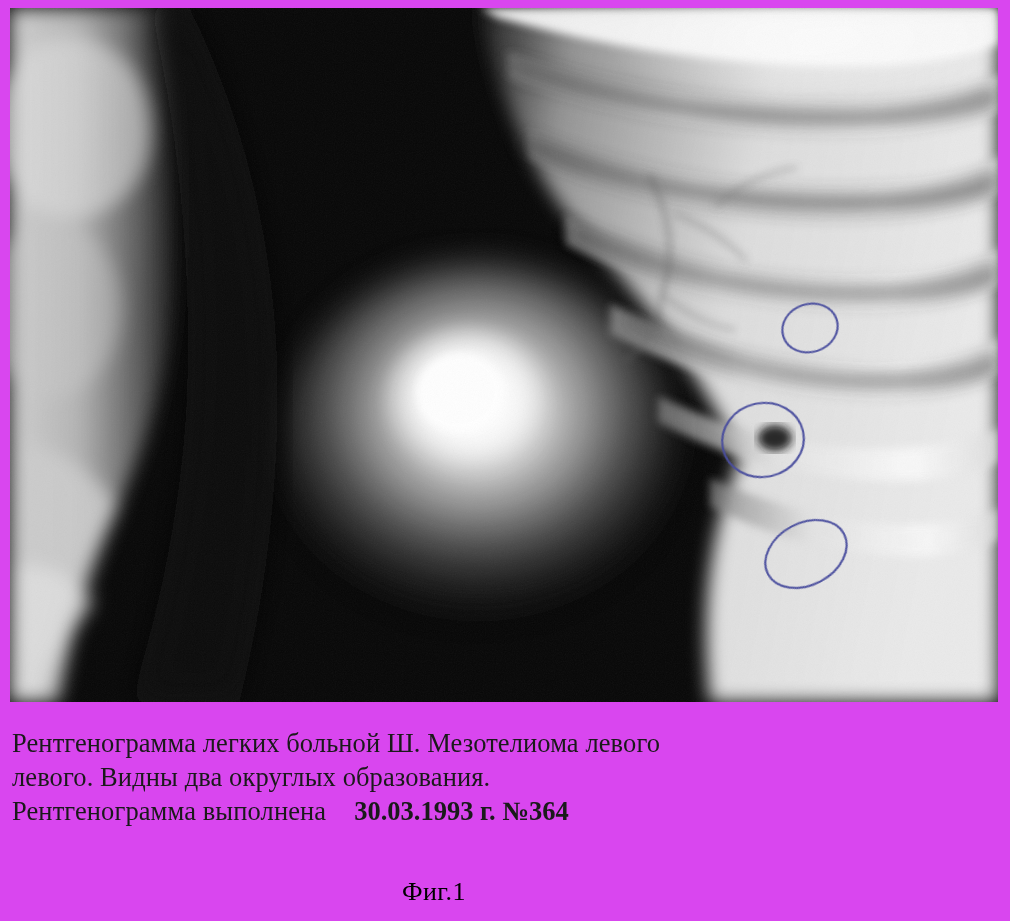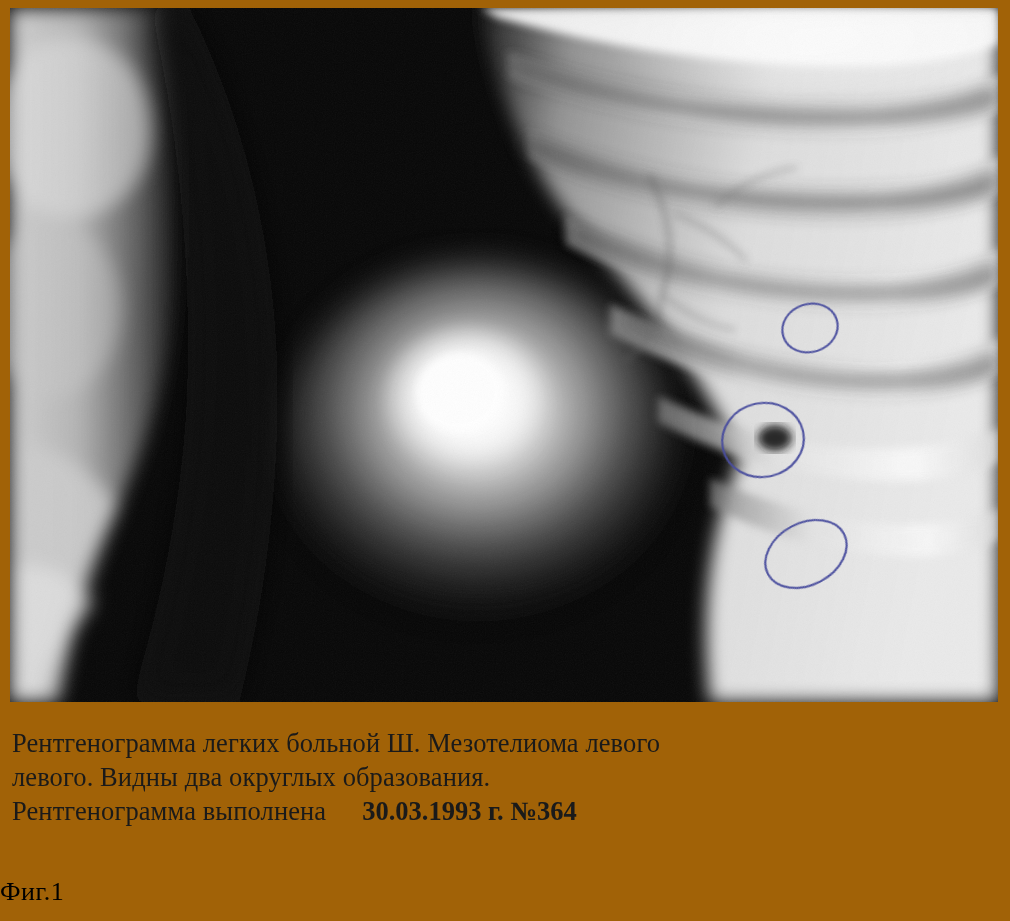--- a/index.html
+++ b/index.html
@@ -12,21 +12,21 @@
     height: 921px;
     font-family: "Liberation Serif", serif;
     color: #000000;
     position: relative;
     overflow: hidden;
   }
   .page {
     position: relative;
     width: 1010px;
     height: 921px;
-    background: #a16207;
+    background: #d946ef;
   }
 
   
   .figure-image {
     position: absolute;
     left: 10px;
     top: 8px;
     width: 988px;
     height: 694px;
     background: #000000;
@@ -54,31 +54,31 @@
   }
   .caption-line {
     white-space: pre-wrap;
   }
   .caption-line.line3 {
     display: flex;
     align-items: flex-start;
   }
   .caption-date {
     font-weight: bold;
-    margin-left: 36px;
+    margin-left: 28px;
     letter-spacing: 0px;
   }
 
   
   .fig-number {
     position: absolute;
     left: 0;
     top: 877px;
     width: 868px;
-    text-align: left;
+    text-align: center;
     font-size: 26px;
     letter-spacing: 0.5px;
   }
 </style>
 </head>
 <body>
 
 <div class="page">
 
   <div class="figure-image">

